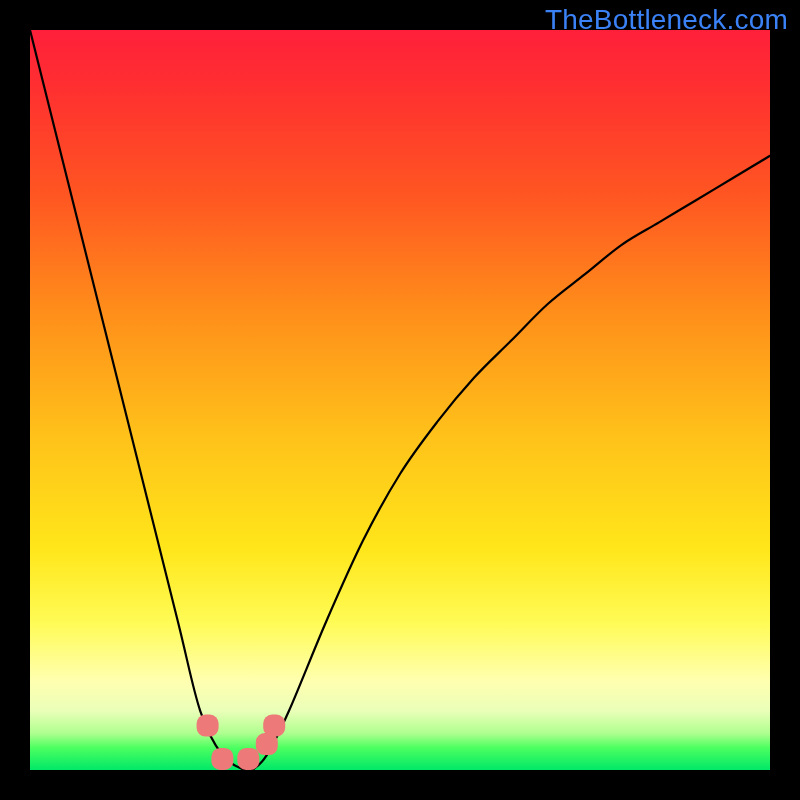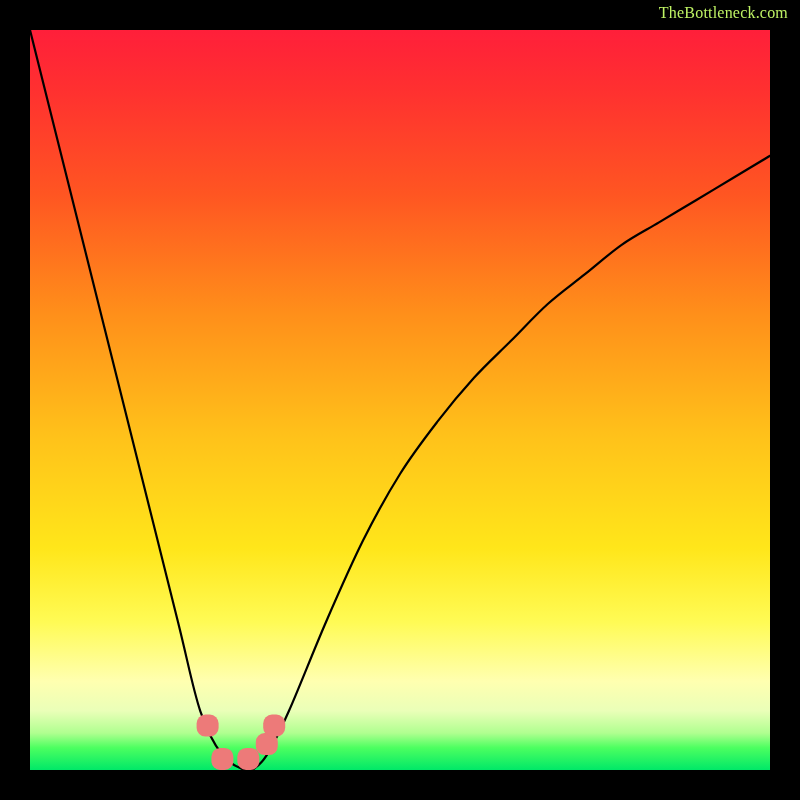--- a/index.html
+++ b/index.html
@@ -42,23 +42,23 @@
       #eaffb8 92%,
       #b0ff90 95%,
       #4cff60 97%,
       #00e868 100%
     );
   }
   .watermark {
     position: absolute;
     top: 4px;
     right: 12px;
-    font-family: Liberation Serif, serif;
-    font-size: 16px;
-    color: #bef264;
+    font-family: Liberation Sans, sans-serif;
+    font-size: 28px;
+    color: #3b82f6;
     letter-spacing: 0.2px;
   }
   svg.overlay {
     position: absolute;
     left: 0; top: 0;
     width: 740px;
     height: 740px;
     overflow: visible;
   }
 </style>

